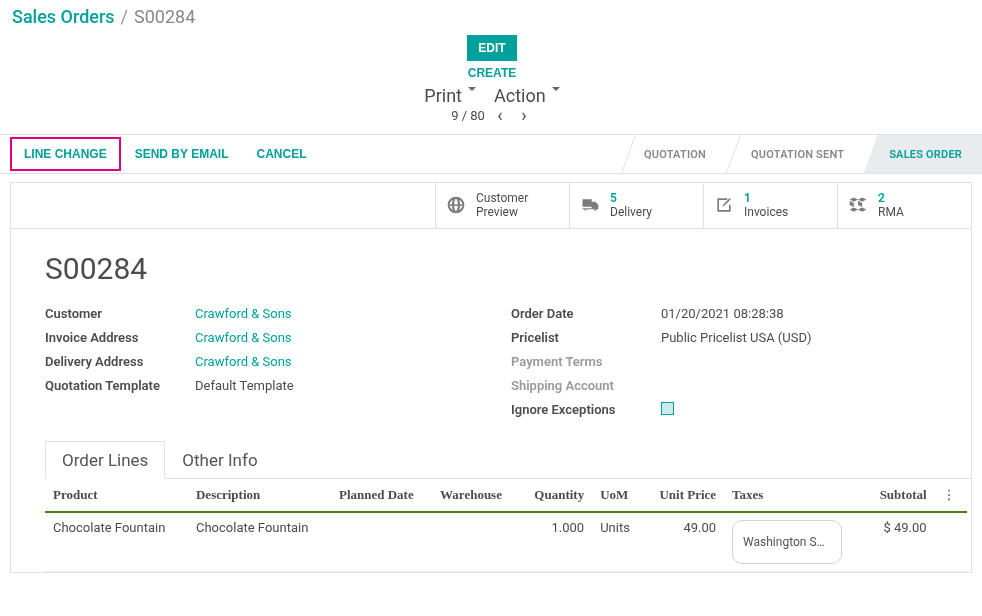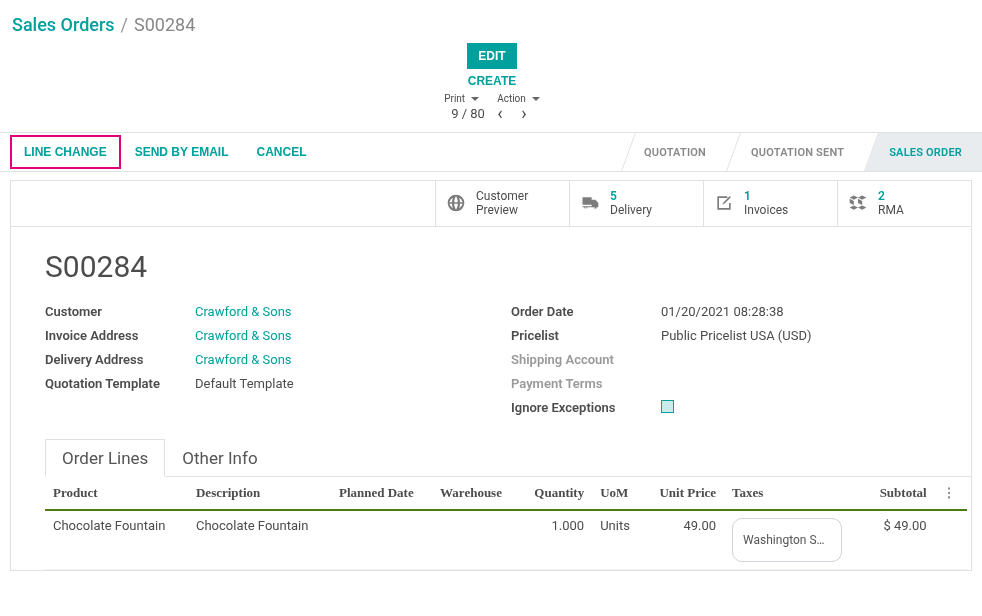--- a/index.html
+++ b/index.html
@@ -1,26 +1,26 @@
 <!DOCTYPE html>
 <html><head>
 <meta charset="utf-8">
 <style>
 * { box-sizing: border-box; margin: 0; padding: 0; }
 body { font-family: -apple-system, BlinkMacSystemFont, "Segoe UI", Roboto, Helvetica, Arial, sans-serif; font-size: 13px; color: #4c4c4c; background: #fff; width: 982px; }
 .link { color: #00a09d; cursor: pointer; }
-.breadcrumb { padding: 14px 10px 2px 12px; font-size: 18px; display: flex; align-items: center; }
+.breadcrumb { padding: 6px 10px 2px 12px; font-size: 18px; display: flex; align-items: center; }
 .breadcrumb .root { color: #00a09d; font-weight: 500; cursor: pointer; }
 .breadcrumb .sep { color: #999; margin: 0 6px; }
 .breadcrumb .cur { color: #888; }
 .toolbar { display: flex; align-items: center; padding: 6px 10px 10px 12px; flex-direction: column; }
 .btn-edit { background: #00a09d; color: #fff; border: 1px solid #00a09d; padding: 5px 10px; font-size: 12px; font-weight: 600; cursor: pointer; }
 .btn-create { background: transparent; color: #00a09d; border: none; padding: 5px 12px; font-size: 12px; font-weight: 600; cursor: pointer; }
 .toolbar-center { flex: 1; display: flex; justify-content: center; gap: 18px; }
-.dd { color: #4c4c4c; cursor: pointer; font-size: 10px; display: inline-flex; align-items: center; }
+.dd { color: #4c4c4c; cursor: pointer; font-size: 18px; display: inline-flex; align-items: flex-start; }
 .caret { border: 4px solid transparent; border-top-color: #666; display: inline-block; margin-left: 6px; position: relative; top: 2px; }
 .pager { display: flex; align-items: center; font-size: 13px; color: #4c4c4c; }
 .pager-arrow { width: 18px; text-align: center; cursor: pointer; color: #4c4c4c; font-size: 18px; line-height: 1; margin-left: 6px; }
 .statusbar { display: flex; align-items: stretch; border-top: 1px solid #dee2e6; border-bottom: 1px solid #dee2e6; padding: 0 0 0 8px; height: 40px; justify-content: center; }
 .sb-btn { background: transparent; color: #00a09d; border: none; padding: 0 14px; font-size: 12px; font-weight: 600; cursor: pointer; }
 .sb-highlight { border: 2px solid #e2007a; margin: 2px 0 2px 2px; padding: 0 12px; }
 .sb-spacer { flex: 1; }
 .stages { display: flex; align-items: stretch; }
 .stage { position: relative; display: flex; align-items: center; padding: 0 20px 0 24px; font-size: 11px; font-weight: 600; letter-spacing: 0.2px; color: #888; background: #fff; border-left: 1px solid #dee2e6; cursor: pointer; }
 .stage:first-child { border-left: none; }
@@ -163,25 +163,25 @@
     <div class="col">
       <div class="field">
           <div class="f-label">Order Date</div>
           <div class="f-val">01/20/2021 08:28:38</div>
         </div>
       <div class="field">
           <div class="f-label">Pricelist</div>
           <div class="f-val">Public Pricelist USA (USD)</div>
         </div>
       <div class="field">
+          <div class="f-label muted">Payment Terms</div>
+          <div class="f-val"></div>
+        </div>
+      <div class="field">
           <div class="f-label muted">Shipping Account</div>
-          <div class="f-val"></div>
-        </div>
-      <div class="field">
-          <div class="f-label muted">Payment Terms</div>
           <div class="f-val"></div>
         </div>
       <div class="field">
           <div class="f-label">Ignore Exceptions</div>
           <div class="f-val"><span class="checkbox"></span></div>
         </div>
     </div>
   </div>
 
   <div class="tabs">

